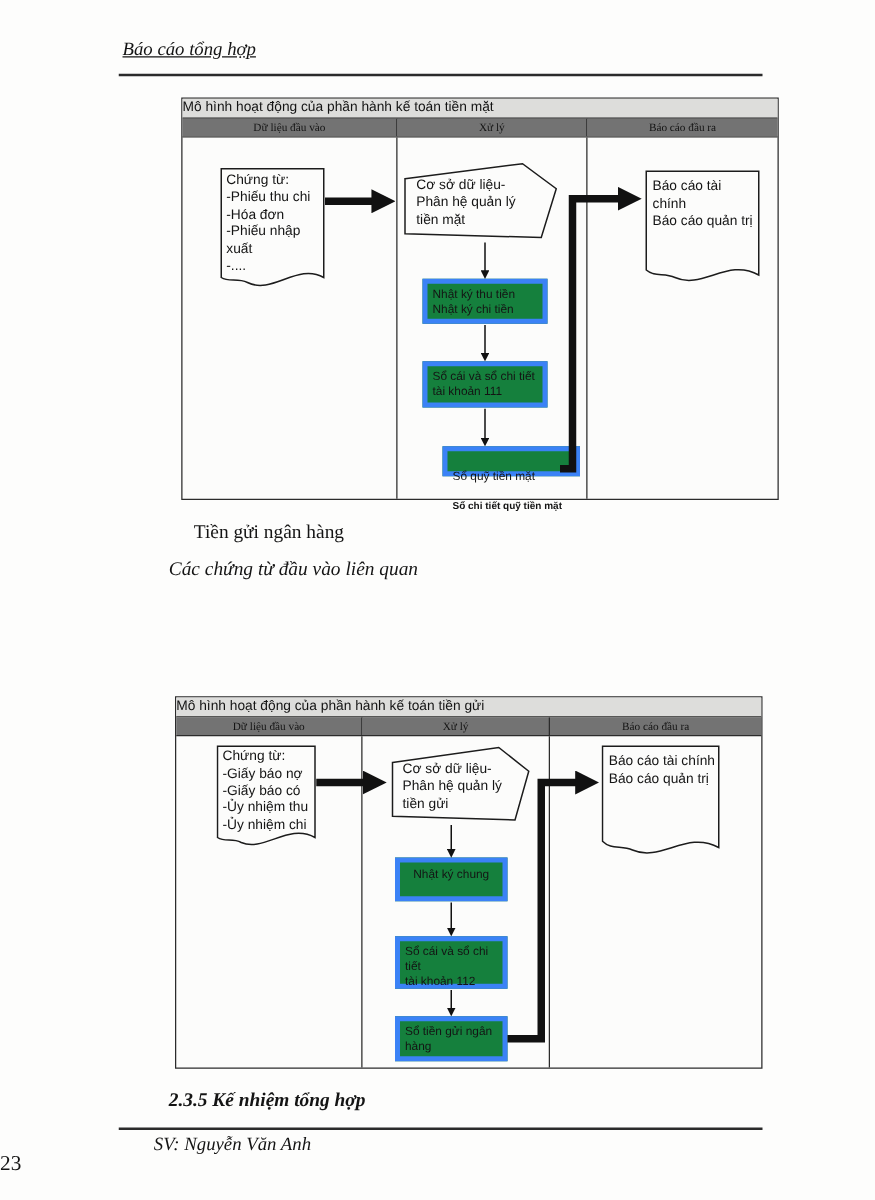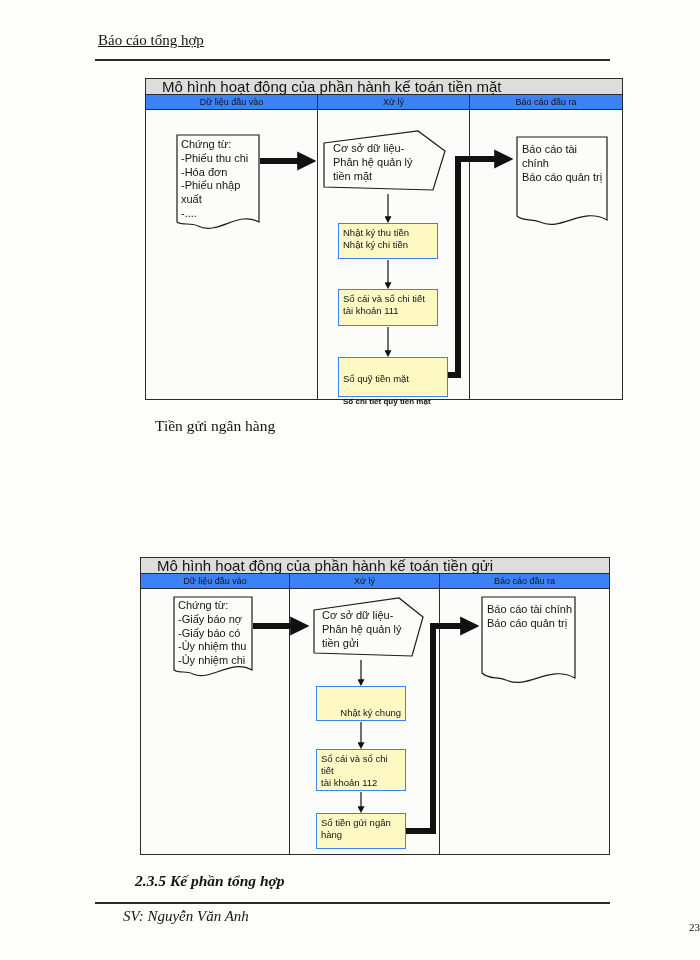--- a/index.html
+++ b/index.html
@@ -1,57 +1,57 @@
 <!DOCTYPE html>
 <html><head>
 <meta charset="utf-8">
 <style>
   * { margin:0; padding:0; box-sizing:border-box; }
   html,body { background:#e9e9e7; }
   .page { position:relative; width:700px; height:960px; margin:0 auto; background:#fdfdfc;
           color:#141414; font-family:"Liberation Serif", serif; overflow:hidden; }
 
   
-  .hdr-title { position:absolute; left:98px; top:32px; font-size:15px; 
+  .hdr-title { position:absolute; left:98px; top:32px; font-size:15px; font-style:italic;
                text-decoration:underline; }
   .rule { position:absolute; height:2px; background:#2b2b2b; }
   .rule-top { left:95px; top:59px; width:515px; }
   .rule-bottom { left:95px; top:902px; width:515px; }
   .footer-author { position:absolute; left:98px; top:908px; font-size:15px; font-style:italic;margin-left:25px; }
-  .page-number { position:absolute; left:0; right:0; top:921px; text-align:right; font-size:11px;font-family:Liberation Serif, serif; }
+  .page-number { position:absolute; left:0; right:0; top:921px; text-align:left; font-size:17px;font-family:Liberation Serif, serif; }
 
   
   .subhead { position:absolute; left:135px; top:417px; font-size:15.5px;margin-left:20px; }
   .caption-italic { position:absolute; left:135px; top:447px; font-size:15.5px; font-style:italic; }
   .para { position:absolute; left:98px; top:473px; width:512px; font-size:15.5px;
           line-height:28px; text-align:justify; text-indent:37px; }
   .section-heading { position:absolute; left:135px; top:872px; font-size:15.5px;
                      font-weight:bold; font-style:italic; }
 
   
   .diagram { position:absolute; border:1px solid #2b2b2b; background:#fcfcfb;
              font-family:"Liberation Sans", sans-serif; }
   #diagram-cash { left:145px; top:78px;  width:478px; height:322px; }
   #diagram-bank { left:140px; top:557px; width:470px; height:298px; }
-  .dg-title { height:16px; line-height:15px; font-size:15px; padding-left:16px;
+  .dg-title { height:16px; line-height:15px; font-size:11px; padding-left:0;
               background:#dedeDA; background:#dedeta; background:#dedeDa; background:#dddddb;
               border-bottom:1px solid #2b2b2b; }
   .dg-cols { display:flex; height:15px; border-bottom:1px solid #2b2b2b; }
-  .dg-col { font-size:9px; line-height:14px; text-align:center; background:#3b82f6;
-            border-right:1px solid #2b2b2b; }
+  .dg-col { font-size:9px; line-height:14px; text-align:center; background:#737373;
+            border-right:1px solid #2b2b2b;font-family:Liberation Serif, serif; }
   .dg-col:last-child { border-right:none; }
   .dg-divider { position:absolute; top:31px; bottom:0; width:1px; background:#2b2b2b; }
 
   .shape { position:absolute; }
   .shape svg { position:absolute; left:0; top:0; }
   .shape-text { position:relative; font-size:11px; line-height:1.25; white-space:pre-line; }
-  .dbox { position:absolute; border:1px solid #3b82f6; background:#fef9c3; font-size:9.5px;
+  .dbox { position:absolute; border:4px solid #3b82f6; background:#15803d; font-size:9.5px;
           line-height:1.28; padding:3px 4px; white-space:pre-line; }
   .dbox .sub-small { font-size:8px; line-height:1.2; white-space:pre-line;font-weight:bold; }
-  .dbox-center { text-align:right; padding-top:20px; }
+  .dbox-center { text-align:center; padding-top:4px; }
   .arrows { position:absolute; left:0; top:0; pointer-events:none; }
 </style>
 </head>
 <body>
 
 <div class="page">
 
   <div class="hdr-title">Báo cáo tổng hợp</div>
   <div class="rule rule-top"></div>
 
@@ -82,21 +82,21 @@
       </svg>
       <div class="shape-text" style="padding:13px 0 0 12px;">Cơ sở dữ liệu-
 Phân hệ quản lý
 tiền mặt</div>
     </div>
 
     <div class="dbox" style="left:192px; top:144px; width:100px; height:36px;">Nhật ký thu tiền
 Nhật ký chi tiền</div>
     <div class="dbox" style="left:192px; top:210px; width:100px; height:37px;">Sổ cái và sổ chi tiết
 tài khoản 111</div>
-    <div class="dbox" style="left:192px; top:278px; width:110px; height:40px;">
+    <div class="dbox" style="left:208px; top:278px; width:110px; height:24px;">
       <div>Sổ quỹ tiền mặt</div>
       <div class="sub-small">Sổ chi  tiết quỹ tiền mặt</div>
     </div>
 
     <div class="shape" style="left:370px; top:57px; width:92px; height:98px;">
       <svg width="92" height="98" viewBox="0 0 92 98">
         <path d="M1,1 H91 V84 C66,70 46,96 24,86 C15,82 8,86 1,80 Z" fill="#fcfcfb" stroke="#1c1c1c" stroke-width="1.2"></path>
       </svg>
       <div class="shape-text" style="padding:7px 2px 0 6px;">Báo cáo tài chính
 Báo cáo quản trị</div>
@@ -113,20 +113,21 @@
       </defs>
       <line x1="114" y1="82" x2="155" y2="82" stroke="#111" stroke-width="6" marker-end="url(#ahc-big)"></line>
       <line x1="242" y1="115" x2="242" y2="138" stroke="#111" stroke-width="1.2" marker-end="url(#ahc-sm)"></line>
       <line x1="242" y1="248" x2="242" y2="272" stroke="#111" stroke-width="1.2" marker-end="url(#ahc-sm)"></line>
       <line x1="242" y1="181" x2="242" y2="204" stroke="#111" stroke-width="1.2" marker-end="url(#ahc-sm)"></line>
       <polyline points="302,296 312,296 312,80 352,80" fill="none" stroke="#111" stroke-width="6" marker-end="url(#ahc-big)"></polyline>
     </svg>
   </div>
 
   <div class="subhead">Tiền gửi ngân hàng</div>
+  <div class="caption-italic">Các chứng từ đầu vào liên quan</div>
 
   <div class="diagram" id="diagram-bank">
     <div class="dg-title">Mô hình hoạt động của phần hành kế toán tiền gửi</div>
     <div class="dg-cols">
       <div class="dg-col" style="width:149px;">Dữ liệu đầu vào</div>
       <div class="dg-col" style="width:150px;">Xử lý</div>
       <div class="dg-col" style="width:169px;">Báo cáo đầu ra</div>
     </div>
     <div class="dg-divider" style="left:148px;"></div>
     <div class="dg-divider" style="left:298px;"></div>
@@ -175,18 +176,18 @@
         </marker>
       </defs>
       <line x1="112" y1="68" x2="153" y2="68" stroke="#111" stroke-width="6" marker-end="url(#ahb-big)"></line>
       <line x1="220" y1="102" x2="220" y2="122" stroke="#111" stroke-width="1.2" marker-end="url(#ahb-sm)"></line>
       <line x1="220" y1="164" x2="220" y2="185" stroke="#111" stroke-width="1.2" marker-end="url(#ahb-sm)"></line>
       <line x1="220" y1="234" x2="220" y2="249" stroke="#111" stroke-width="1.2" marker-end="url(#ahb-sm)"></line>
       <polyline points="265,273 292,273 292,68 323,68" fill="none" stroke="#111" stroke-width="6" marker-end="url(#ahb-big)"></polyline>
     </svg>
   </div>
 
-  <div class="section-heading">2.3.5 Kế phần tổng hợp</div>
+  <div class="section-heading">2.3.5 Kế nhiệm tổng hợp</div>
   <div class="rule rule-bottom"></div>
   <div class="footer-author">SV: Nguyễn Văn Anh</div>
   <div class="page-number">23</div>
 
 </div>
 
 </body></html>

